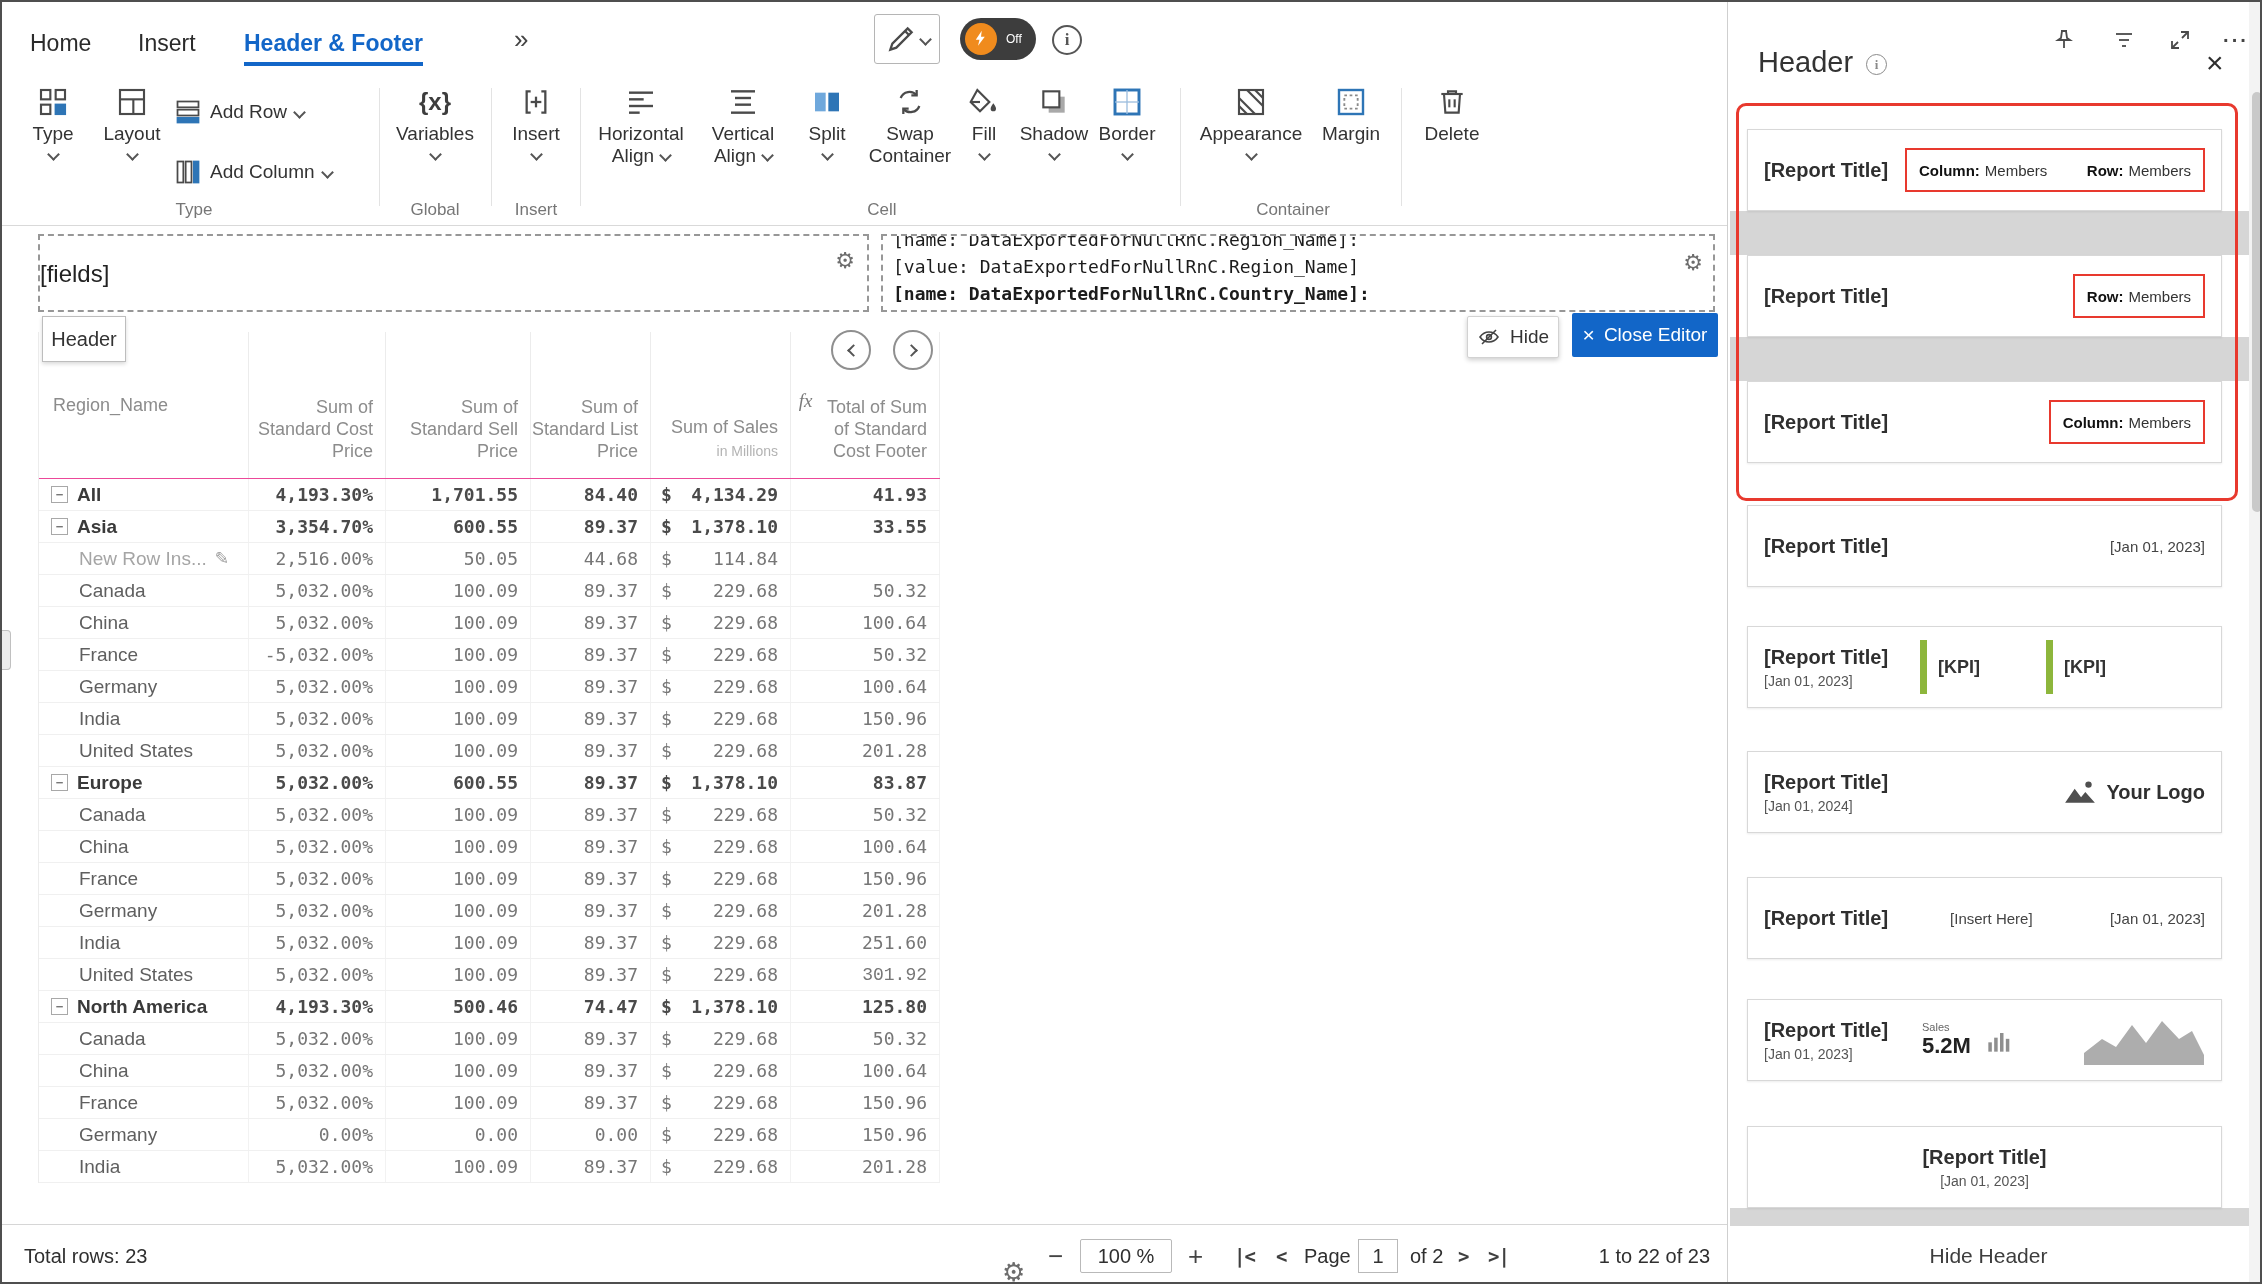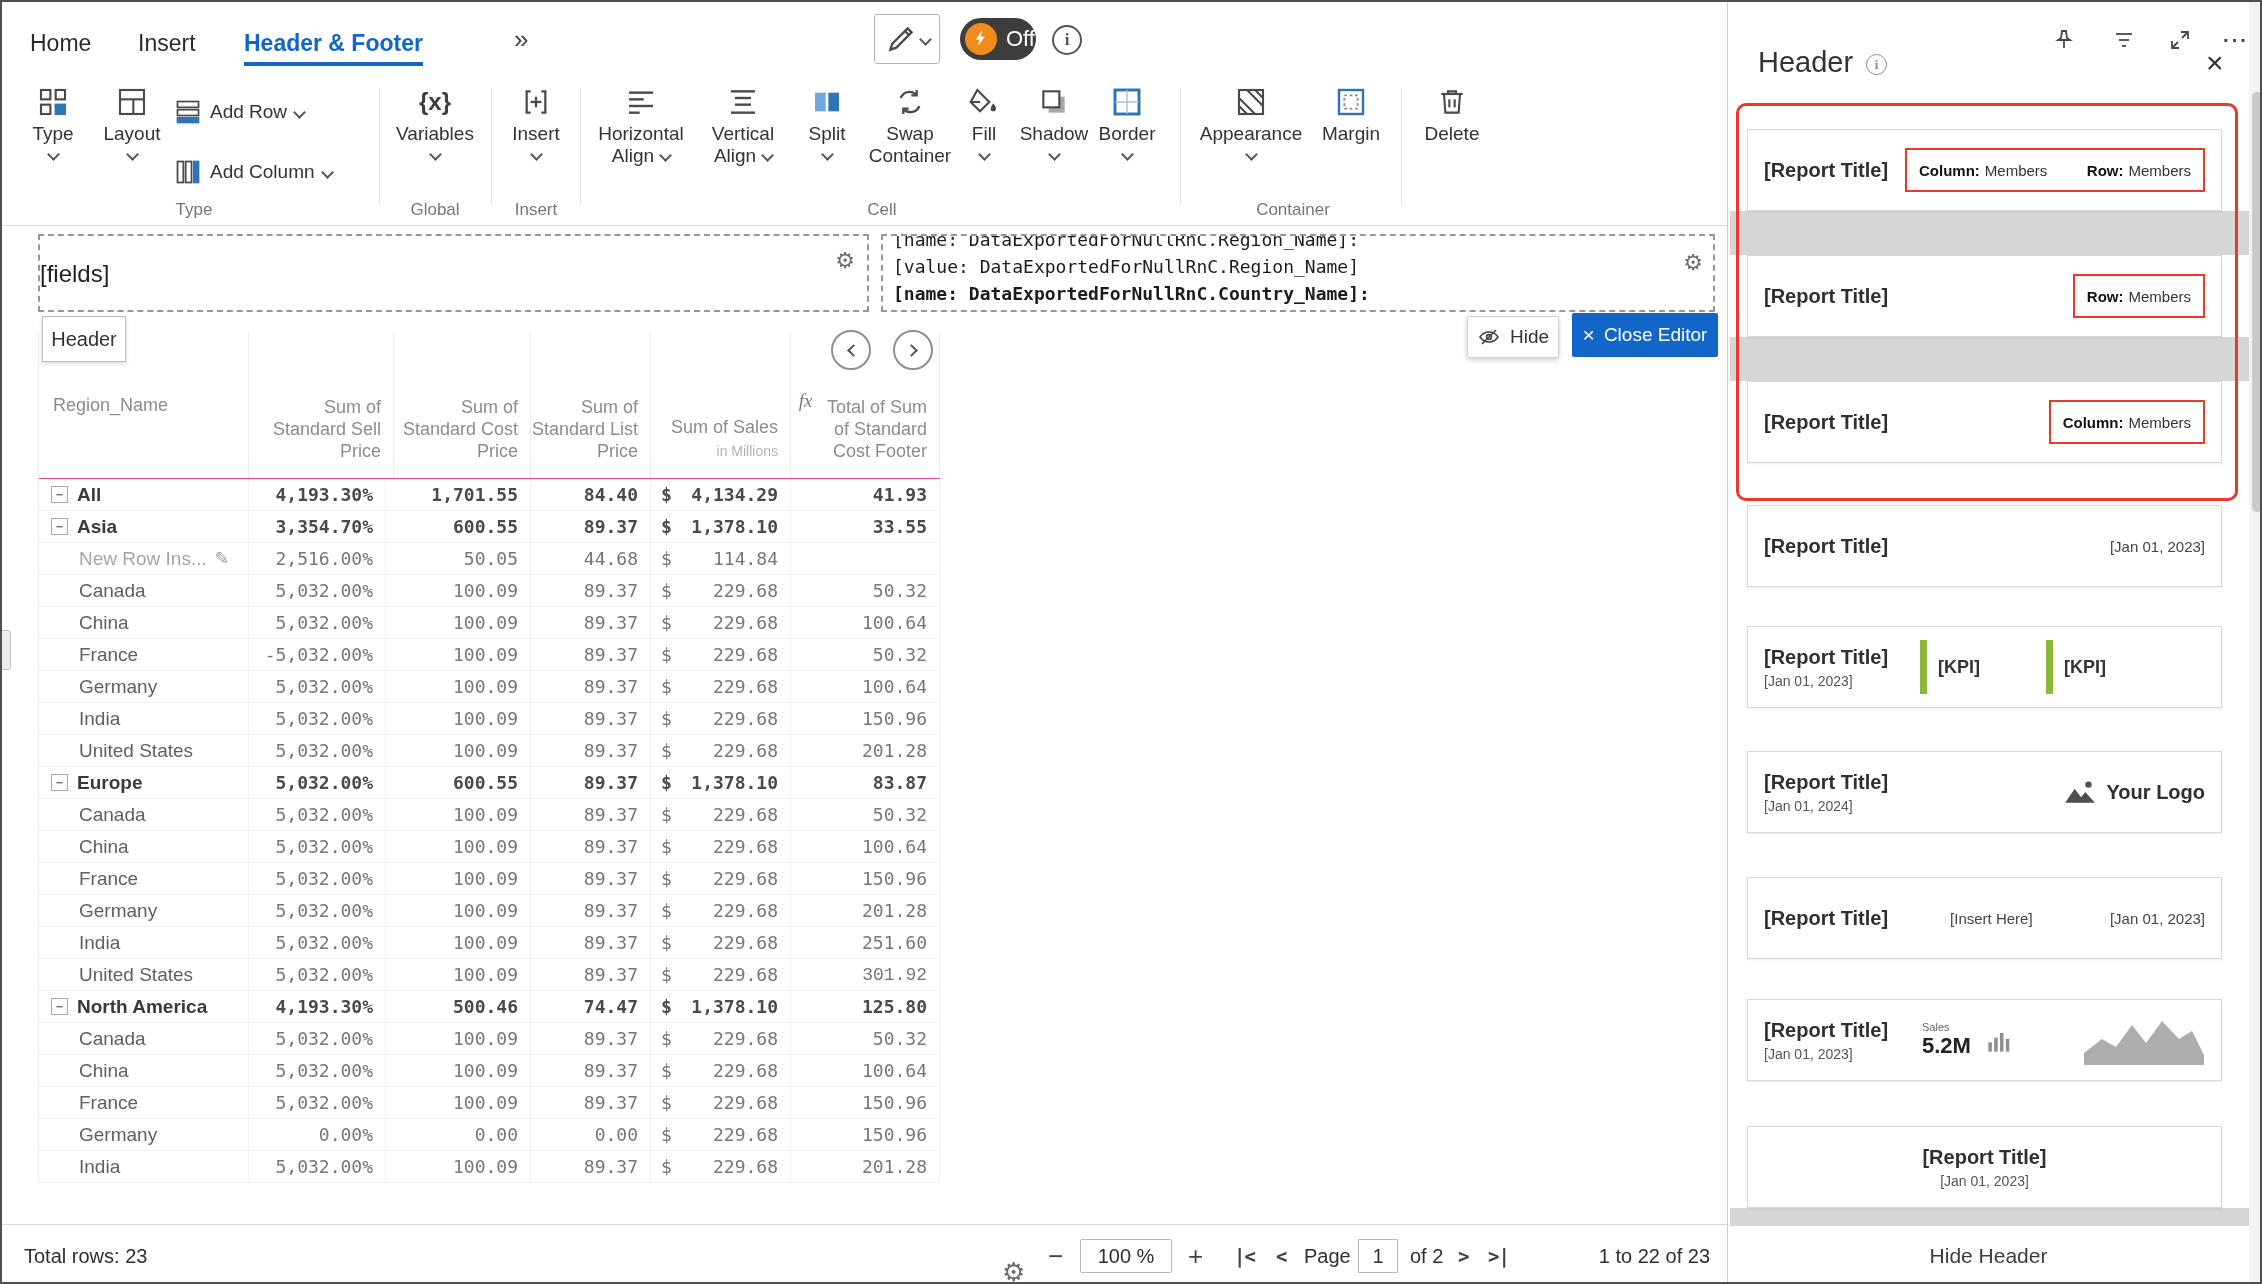--- a/index.html
+++ b/index.html
@@ -7,21 +7,21 @@
 #win{position:relative;width:2262px;height:1284px;background:#fff;border:2px solid #4f4f4f;overflow:hidden}
 
 #ribbon{position:absolute;left:0;top:0;width:1725px;height:224px;background:#fff;border-bottom:1px solid #d9d9d9}
 .tab{position:absolute;top:20px;height:42px;font-size:23px;color:#2b2b2b;display:flex;align-items:center;cursor:pointer}
 .tab.active{color:#1266c8;font-weight:600}
 .tab.active::after{content:"";position:absolute;left:0;right:0;bottom:-2px;height:4px;background:#1266c8}
 .ovf{position:absolute;top:22px;font-size:26px;color:#444}
 .editbtn{position:absolute;left:872px;top:12px;width:66px;height:50px;border:1px solid #b5b5b5;border-radius:3px;display:flex;align-items:center;justify-content:center;gap:4px;background:#fff}
 .toggle{position:absolute;left:958px;top:16px;width:76px;height:42px;border-radius:21px;background:#3d3d3d;display:flex;align-items:center}
 .togglecirc{width:32px;height:32px;border-radius:50%;background:#f08b1d;margin-left:5px;display:flex;align-items:center;justify-content:center}
-.togglelabel{color:#fff;font-size:22px;margin-left:9px}
+.togglelabel{color:#fff;font-size:12px;margin-left:9px}
 .infocirc{position:absolute;left:1050px;top:23px;width:30px;height:30px;border:2px solid #565656;border-radius:50%;color:#565656;font-size:17px;font-weight:bold;display:flex;align-items:center;justify-content:center;font-family:"Liberation Serif",serif}
 .bigbtn{position:absolute;top:84px;display:flex;flex-direction:column;align-items:center;gap:5px;cursor:pointer}
 .smallbtn{position:absolute;display:flex;align-items:center;gap:8px;height:44px;cursor:pointer}
 .blabel{font-size:19px;color:#333;text-align:center;line-height:22px;white-space:nowrap}
 .icw{display:flex;align-items:center;justify-content:center}
 .ric{width:32px;height:32px}
 .ric.sm{width:28px;height:28px}
 .chev{width:9px;height:9px;border-right:2px solid #555;border-bottom:2px solid #555;display:inline-block;transform:rotate(45deg)}
 .chev.inl{margin-left:7px;margin-bottom:2px}
 .chev.l{transform:rotate(135deg);margin-left:4px}
@@ -373,22 +373,22 @@
     <span>Hide</span>
   </div>
   <div id="closebtn">
     <span class="x">×</span>
     <span>Close Editor</span>
   </div>
 
   <div id="pivot">
     <div id="thead">
       <div class="thc h-region" style="width:210px">Region_Name</div>
+      <div class="thc" style="width:137px">Sum of Standard Cost Price</div>
       <div class="thc" style="width:145px">Sum of Standard Sell Price</div>
-      <div class="thc" style="width:137px">Sum of Standard Cost Price</div>
       <div class="thc" style="width:120px">Sum of Standard List Price</div>
       <div class="thc" style="width:140px">
         <span>Sum of Sales</span>
         <span class="note">in Millions</span>
       </div>
       <div class="thc h-fx" style="width:29px">
           <i>fx</i>
         </div>
       <div class="thc" style="width:120px;border-right:1px solid #ececec">Total of Sum of Standard Cost Footer</div>
     </div>

